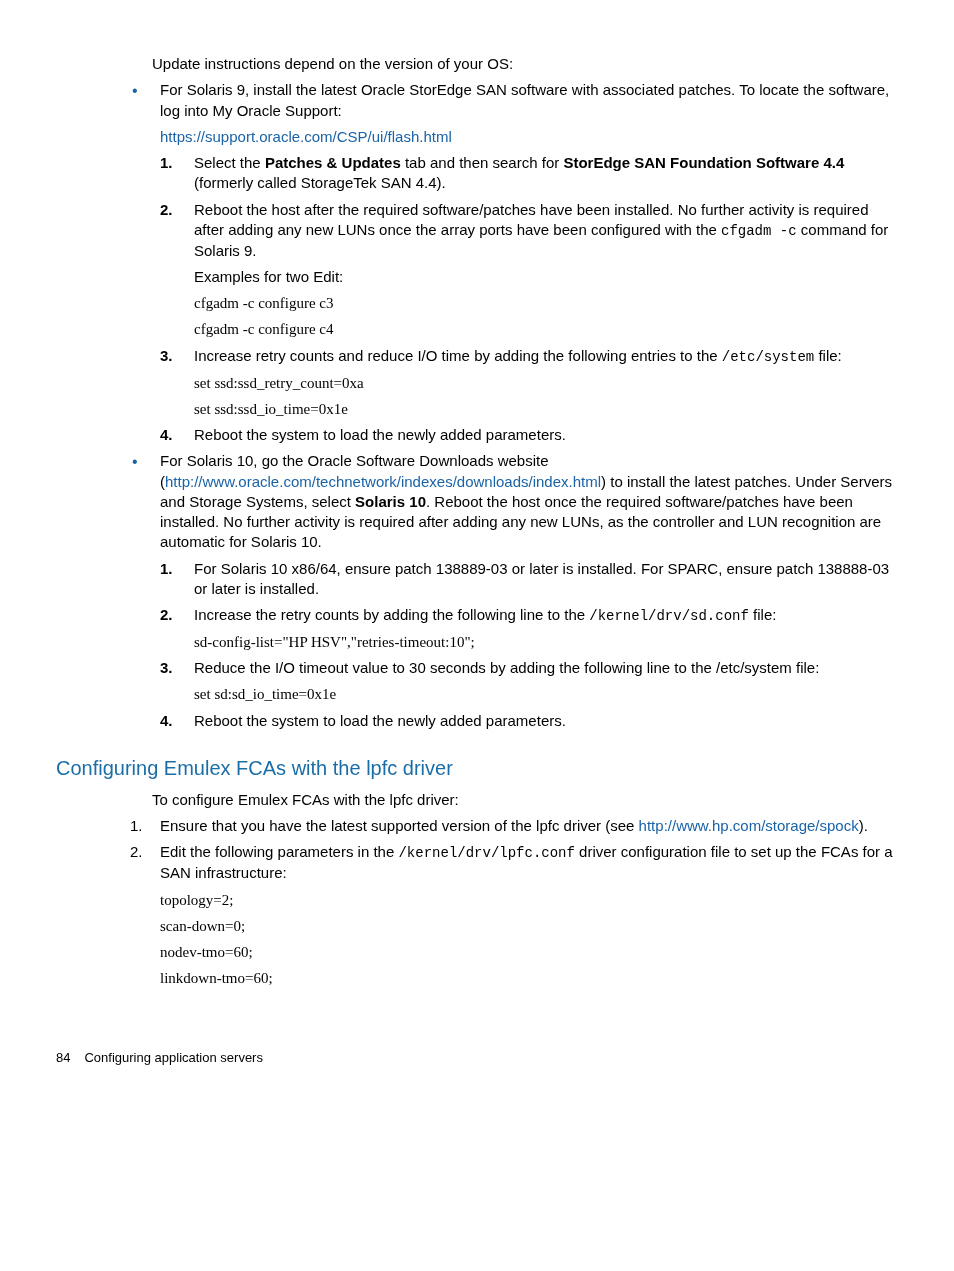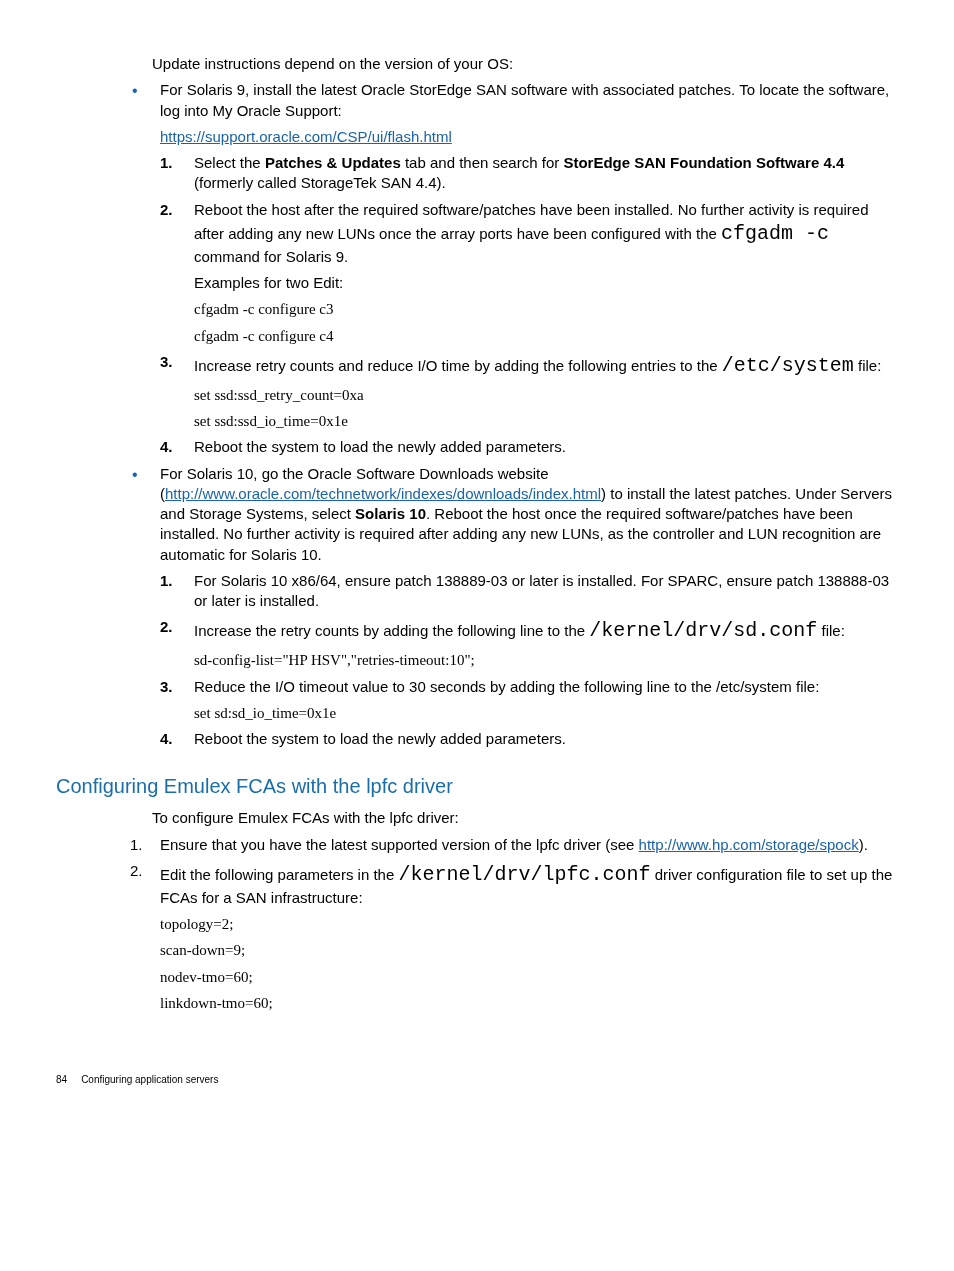--- a/index.html
+++ b/index.html
@@ -30,21 +30,20 @@
   ul.bullets > li::before {
     content: "•";
     position: absolute;
     left: 8px;
     top: 0;
     color: #1a63a7;
     font-size: 16px;
   }
   .link {
     color: #1a63a7;
-    text-decoration: underline;
   }
   .link-block {
     margin-left: 0;
     margin-top: 6px;
     margin-bottom: 6px;
   }
   ol.numlist {
     list-style: none;
     padding-left: 0;
     margin: 6px 0 0 0;
@@ -73,40 +72,40 @@
     margin: 6px 0;
   }
   ol.thinlist > li .num {
     position: absolute;
     left: 6px;
     top: 0;
     width: 24px;
   }
   .code {
     font-family: "Courier New", monospace;
-    font-size: 20px;
+    font-size: 14px;
   }
   .codeblock {
     font-family: Liberation Serif, serif;
     font-size: 15px;
     margin: 6px 0 6px 0;
     white-space: pre;
   }
   .para {
     margin: 6px 0;
   }
   h2.section {
     color: #1a6ea8;
     font-weight: normal;
     font-size: 20px;
     margin: 24px 0 8px 0;
   }
   .footer {
     margin-top: 60px;
-    font-size: 10px;
+    font-size: 13px;
   }
   .footer .pg {
     margin-right: 14px;
   }
   b { font-weight: bold; }
 </style>
 </head>
 <body>
 
 <div class="intro">Update instructions depend on the version of your OS:</div>
@@ -160,21 +159,21 @@
 <h2 class="section">Configuring Emulex FCAs with the lpfc driver</h2>
 <div class="intro">To configure Emulex FCAs with the lpfc driver:</div>
 
 <ol class="thinlist">
   <li><span class="num">1.</span>
     <span>Ensure that you have the latest supported version of the lpfc driver (see </span><span class="link">http://www.hp.com/storage/spock</span><span>).</span>
   </li>
   <li><span class="num">2.</span>
     <span>Edit the following parameters in the </span><span class="code">/kernel/drv/lpfc.conf</span><span> driver configuration file to set up the FCAs for a SAN infrastructure:</span>
     <div class="codeblock">topology=2;</div>
-    <div class="codeblock">scan-down=9;</div>
+    <div class="codeblock">scan-down=0;</div>
     <div class="codeblock">nodev-tmo=60;</div>
     <div class="codeblock">linkdown-tmo=60;</div>
   </li>
 </ol>
 
 <div class="footer">
   <span class="pg">84</span><span>Configuring application servers</span>
 </div>
 
 </body></html>

